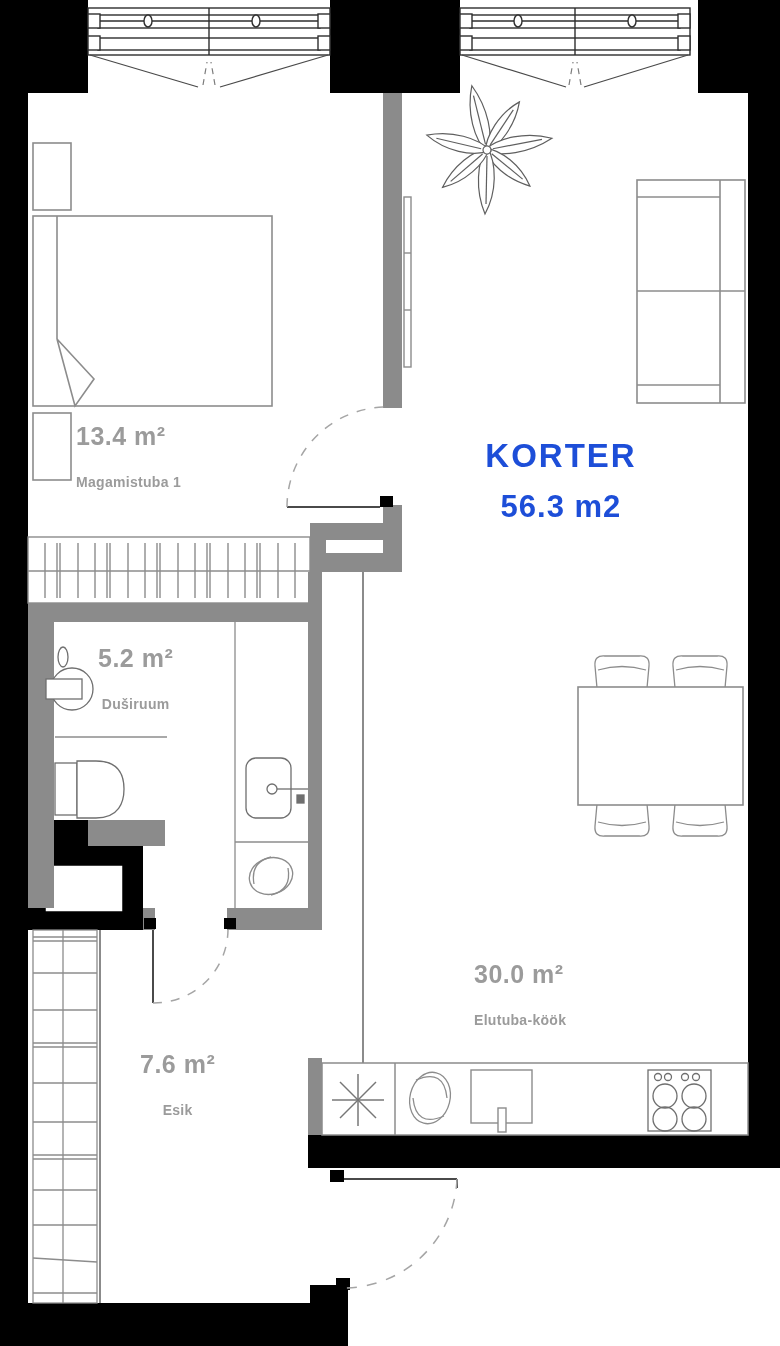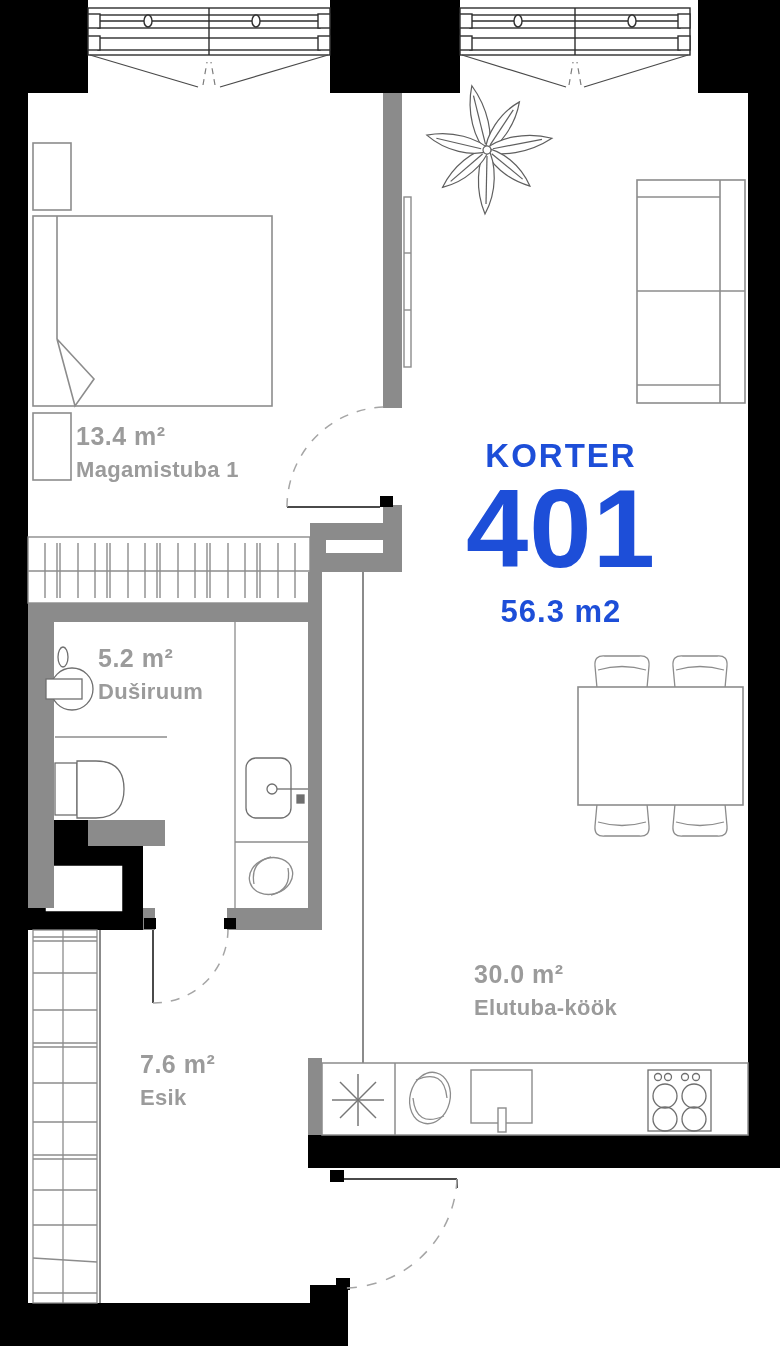--- a/index.html
+++ b/index.html
@@ -1,21 +1,21 @@
 <!DOCTYPE html>
 <html><head>
 <meta charset="utf-8">
 <style>
   html,body{margin:0;padding:0;background:#ffffff;}
   .plan{position:relative;width:780px;height:1346px;background:#ffffff;overflow:hidden;
         font-family:"Liberation Sans", sans-serif;}
   .plan svg{position:absolute;left:0;top:0;}
   .room-label{position:absolute;color:#9b9b9b;line-height:1;}
   .room-label .area{font-size:25px;font-weight:bold;letter-spacing:.5px;}
-  .room-label .name{font-size:22px;font-weight:bold;margin-top:10px;letter-spacing:.3px;}
+  .room-label .name{font-size:14px;font-weight:bold;margin-top:26px;letter-spacing:.3px;text-align:center;}
   .title-block{position:absolute;left:421px;top:437px;width:280px;text-align:center;color:#1d4ed8;}
   .title-block .korter{font-size:33px;font-weight:800;letter-spacing:2px;}
   .title-block .num{font-size:112px;font-weight:900;letter-spacing:1px;line-height:.92;margin-top:2px;}
   .title-block .size{font-size:31px;font-weight:800;margin-top:14px;letter-spacing:1px;}
 </style>
 </head>
 <body>
 
 <div class="plan">
 
@@ -279,21 +279,20 @@
         <circle cx="696" cy="1077" r="3.5"></circle>
     <circle cx="665" cy="1096" r="12"></circle>
         <circle cx="694" cy="1096" r="12"></circle>
     <circle cx="665" cy="1119" r="12"></circle>
         <circle cx="694" cy="1119" r="12"></circle>
   </g>
 </svg>
 
   <div class="title-block">
     <div class="korter">KORTER</div>
-    <div class="num">401</div>
     <div class="size">56.3 m2</div>
   </div>
 
   <div class="room-label" style="left:76px;top:424px;">
     <div class="area">13.4 m²</div>
     <div class="name">Magamistuba 1</div>
   </div>
 
   <div class="room-label" style="left:98px;top:646px;">
     <div class="area">5.2 m²</div>

